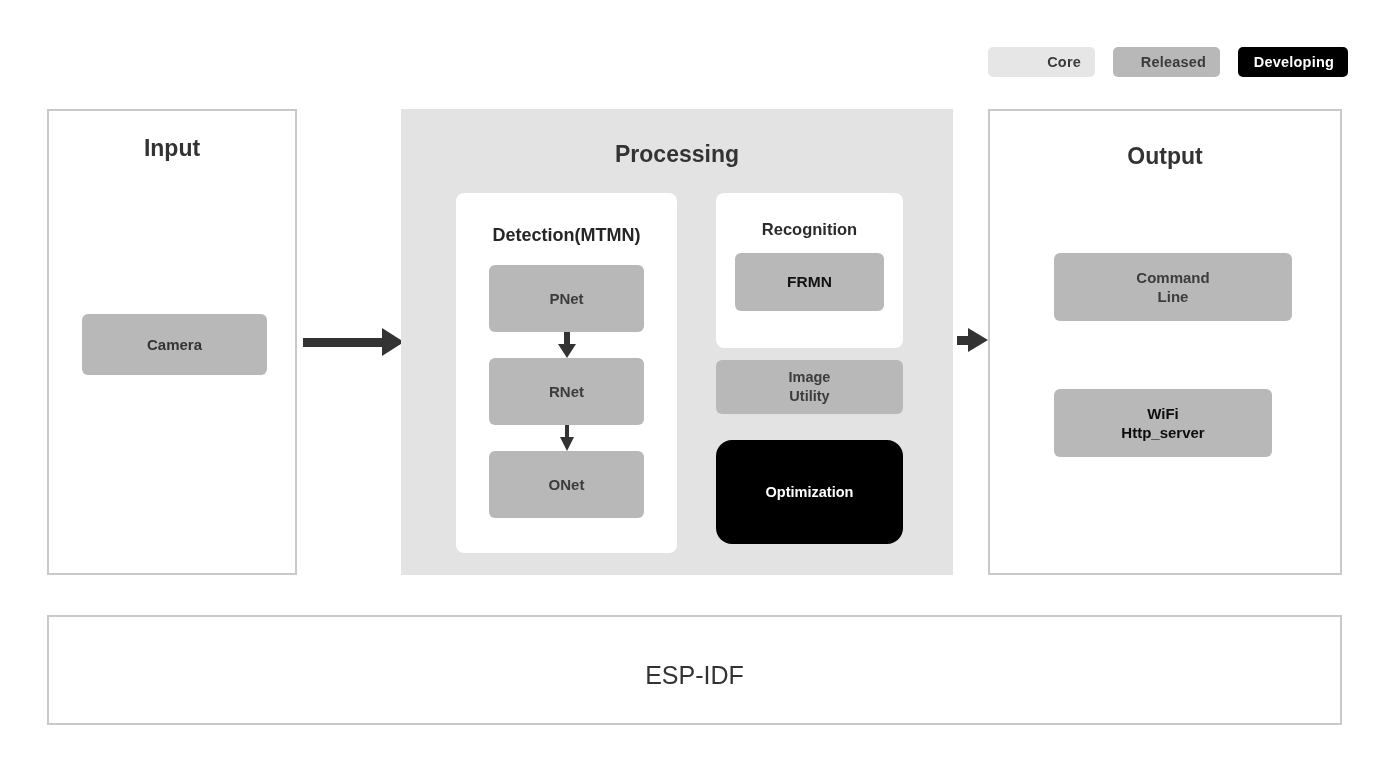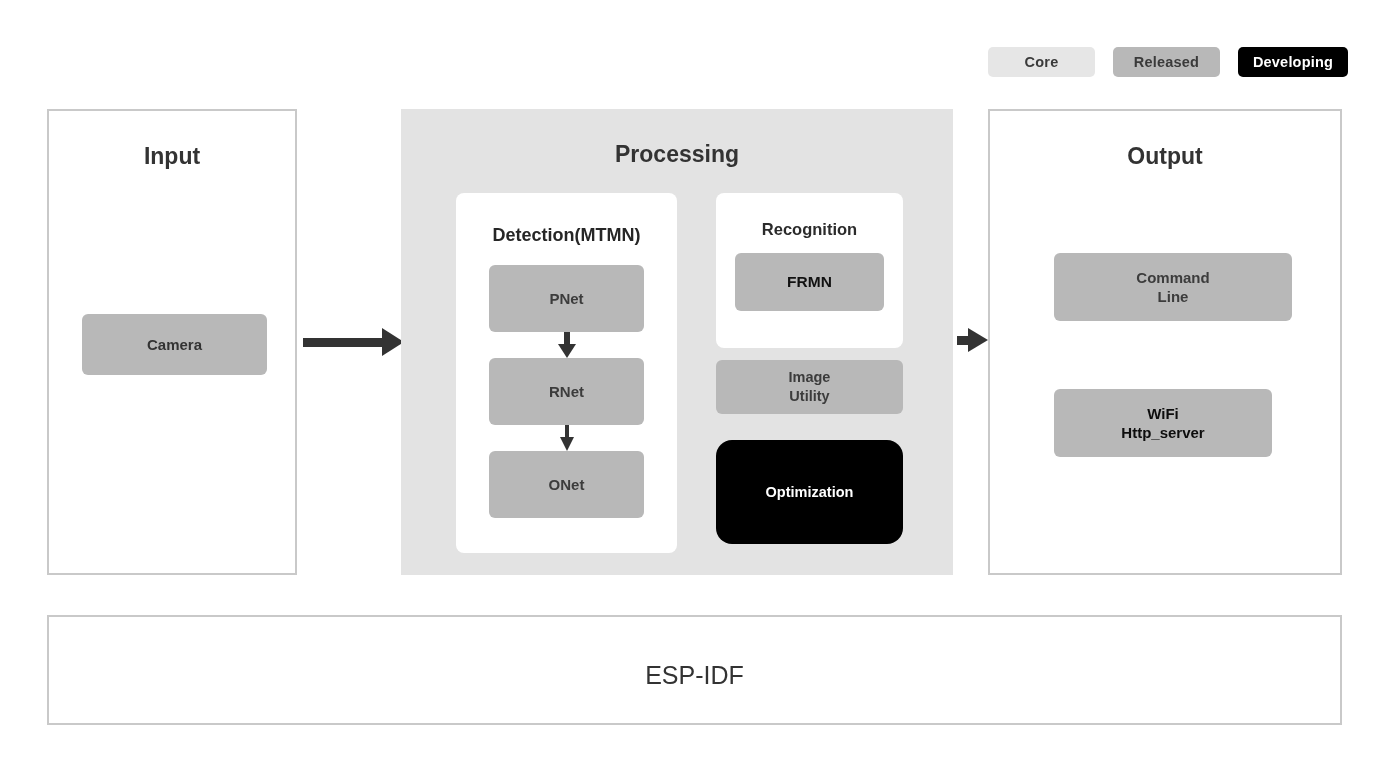--- a/index.html
+++ b/index.html
@@ -26,21 +26,21 @@
     left: 988px;
     display: flex;
     align-items: center;
     gap: 18px;
   }
   .legend-chip {
     height: 30px;
     border-radius: 5px;
     display: flex;
     align-items: center;
-    justify-content: center;
+    justify-content: flex-end;
     font-size: 14.5px;
     font-weight: bold;
     letter-spacing: 0.2px;
     box-sizing: border-box;
     padding: 0 14px;
   }
   .chip-core {
     width: 107px;
     background: #e6e6e6;
     color: #3a3a3a;
@@ -317,21 +317,21 @@
     </div>
     <div class="legend-chip chip-released">
       <span>Released</span>
     </div>
     <div class="legend-chip chip-developing">
       <span>Developing</span>
     </div>
   </div>
 
   <div class="panel panel-outline" id="panel-input">
-    <div class="panel-title" style="top:32px;">Input</div>
+    <div class="panel-title" style="top:24px;">Input</div>
     <div class="box box-grey" id="box-camera">Camera</div>
   </div>
 
   <div class="h-arrow" id="arrow-input-processing">
     <div class="shaft"></div>
     <div class="head"></div>
   </div>
 
   <div class="panel" id="panel-processing">
     <div class="panel-title" style="top:32px;">Processing</div>

